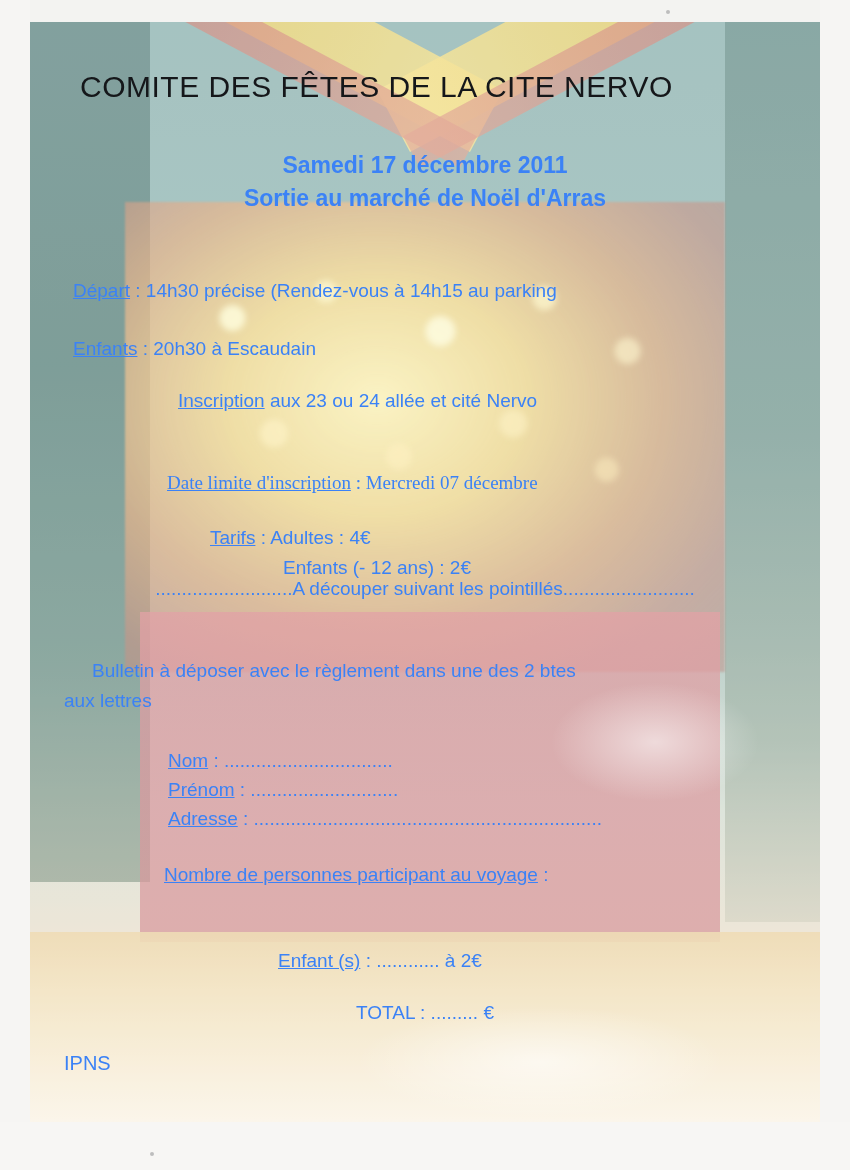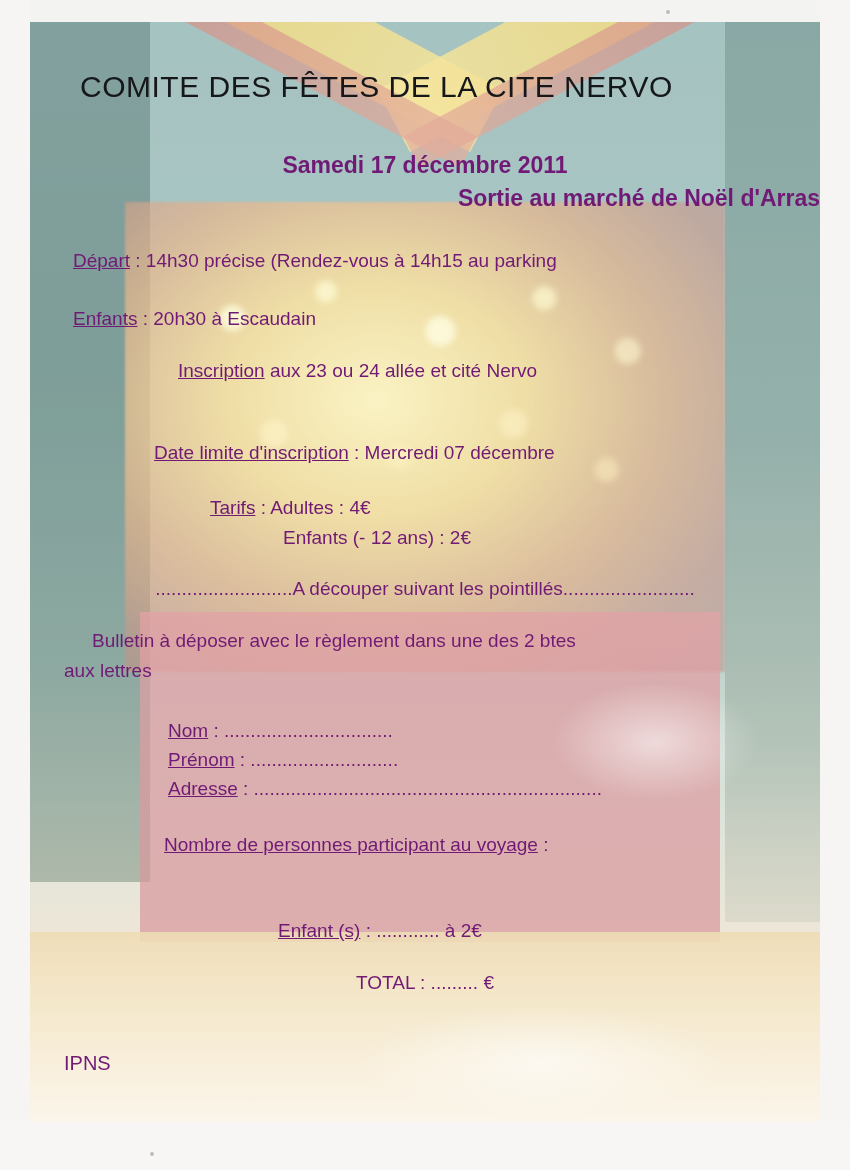--- a/index.html
+++ b/index.html
@@ -142,21 +142,21 @@
 
   
   #content {
     position: absolute;
     left: 30px;
     top: 22px;
     width: 790px;
     height: 1100px;
   }
 
-  .t { position: absolute; white-space: nowrap; color: #701a75; }
+  .t { position: absolute; white-space: nowrap; color: #3b82f6; }
   .u { text-decoration: underline; }
 
   #title {
     left: 50px;
     top: 48px;
     font-size: 30px;
     letter-spacing: .5px;
     color: #15171a;
   }
 
@@ -164,36 +164,36 @@
     left: 0; width: 790px;
     top: 130px;
     text-align: center;
     font-size: 23px;
     font-weight: bold;
     white-space: nowrap;
   }
   #subtitle2 {
     left: 0; width: 790px;
     top: 163px;
-    text-align: right;
+    text-align: center;
     font-size: 23px;
     font-weight: bold;
     white-space: nowrap;
   }
 
-  .body-line { font-size: 19px; }
+  .body-line { font-size: 19px; margin-top: 30px; }
 
   #depart     { left: 43px;  top: 228px; }
   #depart2    { left: 185px; top: 257px; }
   #retour     { left: 43px;  top: 286px; }
 
   #inscription{ left: 148px; top: 338px; }
   #tel        { left: 172px; top: 368px; }
 
-  #datelimite { left: 124px; top: 420px; }
+  #datelimite { left: 137px; top: 420px; font-family: Liberation Serif, serif; }
 
   #tarifs     { left: 180px; top: 475px; }
   #tarifs2    { left: 253px; top: 505px; }
 
   #cut {
     left: 40px; top: 556px; width: 710px;
     font-size: 19px;
     text-align: center;
     white-space: nowrap;
   }

